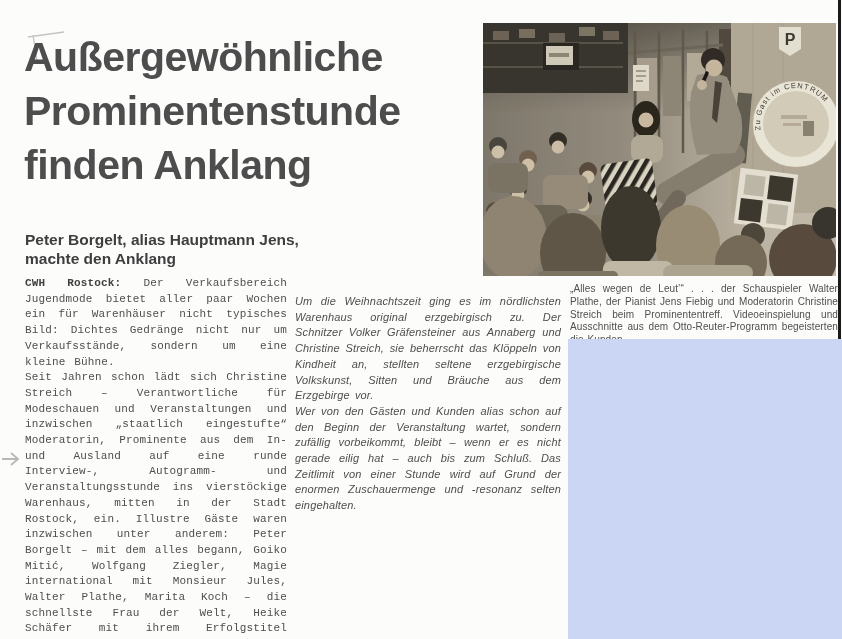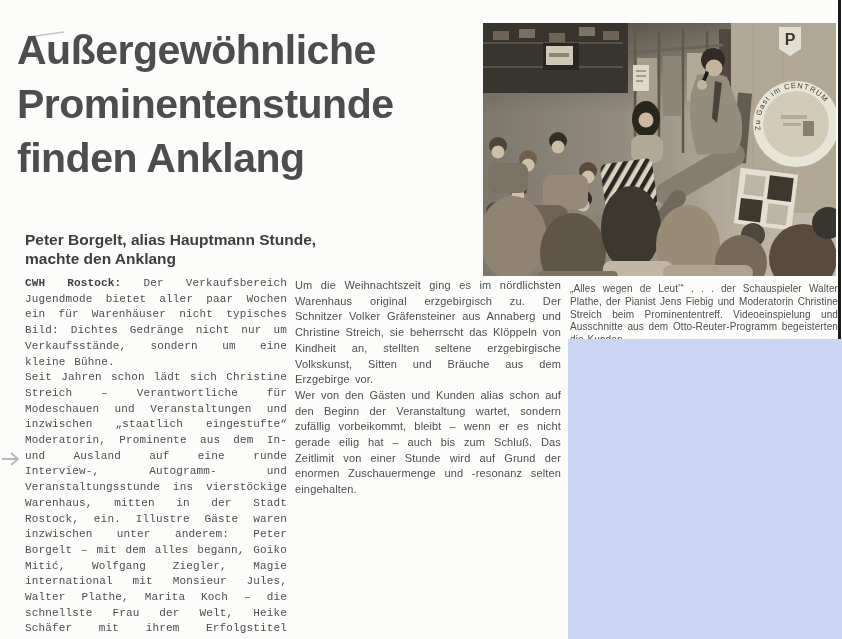--- a/index.html
+++ b/index.html
@@ -5,36 +5,36 @@
   html,body { margin:0; padding:0; }
   .page {
     position:relative; width:842px; height:639px;
     background:#fcfcfb; overflow:hidden;
     font-family:"Liberation Sans", sans-serif;
     color:#4e4e4e;
   }
   .headline {
     position:absolute; left:10px; top:16px; width:460px;
     font-size:41px; font-weight:bold; line-height:54px;
-    letter-spacing:-0.5px; color:#4d4d4d; margin:7px;
+    letter-spacing:-0.5px; color:#4d4d4d; margin:14px;
   }
   .subhead {
     position:absolute; left:25px; top:230px; width:340px;
     font-size:15.5px; font-weight:bold; line-height:19px;
     color:#3e3e3e;
   }
   .bodycol {
     position:absolute; top:276px;
     font-size:11px; line-height:15.7px;
     text-align:justify; word-spacing:2px; letter-spacing:0.15px;
     color:#4e4e4e;
   }
   .bodycol p { margin:0; }
   .col-left  { left:25px;  width:262px;font-family:Liberation Mono, monospace; }
-  .col-mid   { left:295px; width:266px; top:278px; }
+  .col-mid   { left:295px; width:266px; top:294px;font-style:italic; }
   .lead-in { font-weight:bold; color:#3f3f3f; }
   .photo {
     position:absolute; left:483px; top:23px; width:353px; height:253px;
     background:#b4ab9b;
   }
   .photo svg { display:block; width:100%; height:100%; }
   .caption {
     position:absolute; left:570px; top:283px; width:268px;
     font-size:10px; line-height:12.8px; text-align:justify;
     word-spacing:1px; letter-spacing:0.1px; color:#4f4f4f;
@@ -59,21 +59,21 @@
     <path d="M2,9 L38,4 M7,7 L11,33" stroke="#a0a0a0" stroke-width="1.3" fill="none"></path>
   </svg>
 
   <h1 class="headline">
     <div>Außergewöhnliche</div>
     <div>Prominentenstunde</div>
     <div>finden Anklang</div>
   </h1>
 
   <div class="subhead">
-    <div>Peter Borgelt, alias Hauptmann Stunde,</div>
+    <div>Peter Borgelt, alias Hauptmann Jens,</div>
     <div>machte den Anklang</div>
   </div>
 
   <svg class="margin-arrow" width="24" height="18" viewBox="0 0 24 18">
     <path d="M2,9 H17 M11,3 L18,9 L11,15" stroke="#b8b8b8" stroke-width="1.8" fill="none"></path>
   </svg>
 
   <div class="bodycol col-left">
     <p><b class="lead-in">CWH Rostock:</b><span> Der Verkaufsbereich Jugendmode bietet aller paar Wochen ein für Warenhäuser nicht typisches Bild: Dichtes Gedränge nicht nur um Verkaufsstände, sondern um eine kleine Bühne.</span></p>
     <p>Seit Jahren schon lädt sich Christine Streich – Verantwortliche für Modeschauen und Veranstaltungen und inzwischen „staatlich eingestufte“ Moderatorin, Prominente aus dem In- und Ausland auf eine runde Interview-, Autogramm- und Veranstaltungsstunde ins vierstöckige Warenhaus, mitten in der Stadt Rostock, ein. Illustre Gäste waren inzwischen unter anderem: Peter Borgelt – mit dem alles begann, Goiko Mitić, Wolfgang Ziegler, Magie international mit Monsieur Jules, Walter Plathe, Marita Koch – die schnellste Frau der Welt, Heike Schäfer mit ihrem Erfolgstitel „Glokken von Rom“, Lutz Ackermann vom NDR – Entertainer der ARD-Fernsehsendung „Europaare“, Hubert Gloss und Susanne Hessenthaler aus Frankfurt am Main mit Körpermalerei und, und und ...</p>

